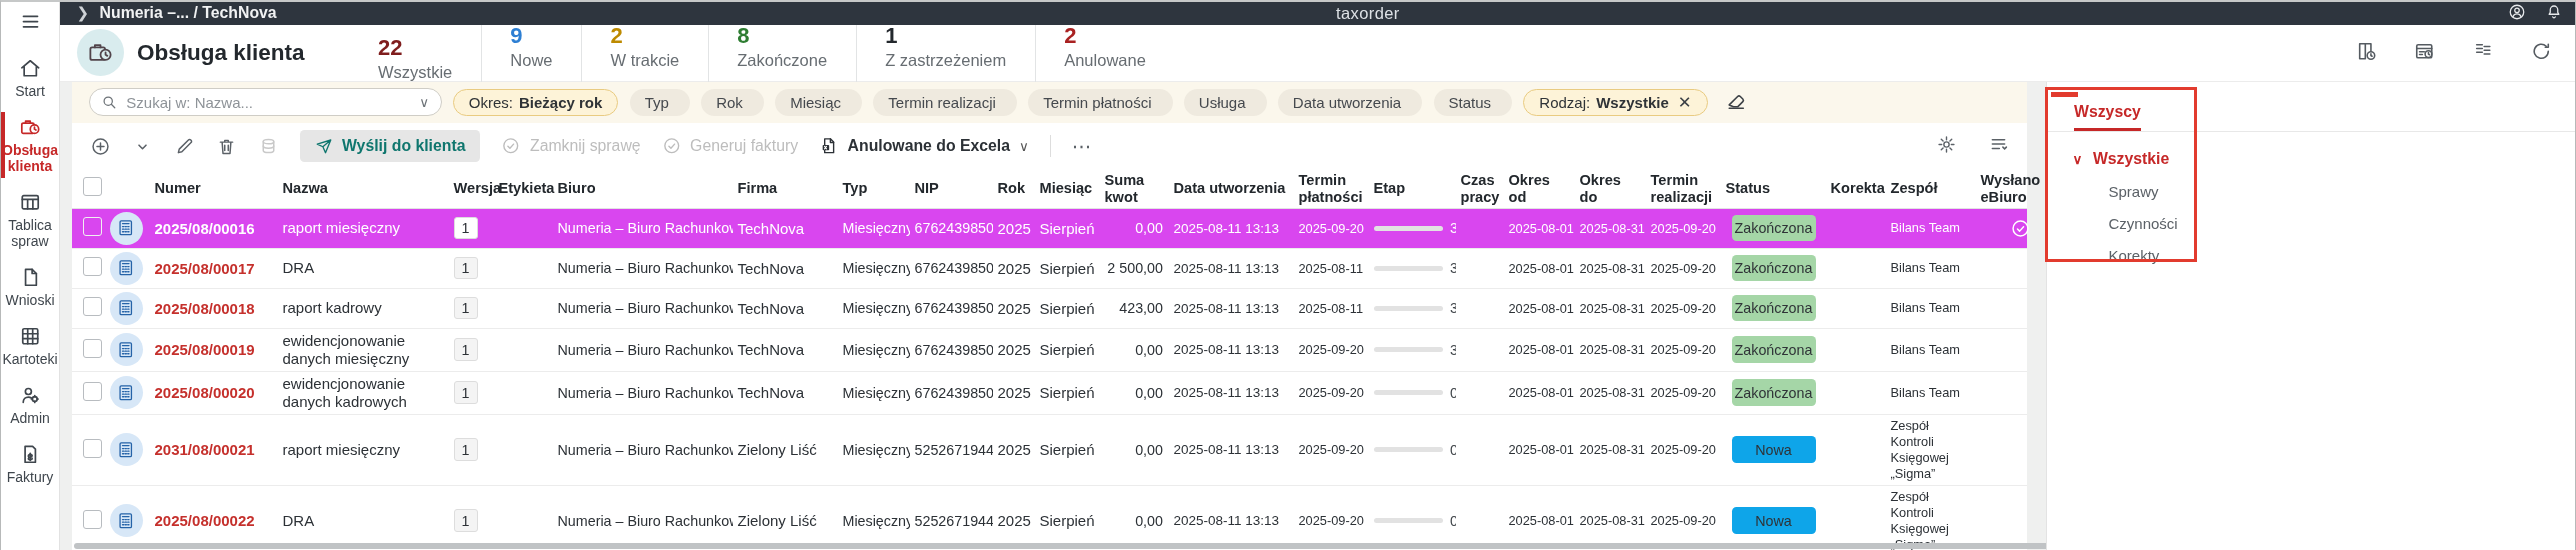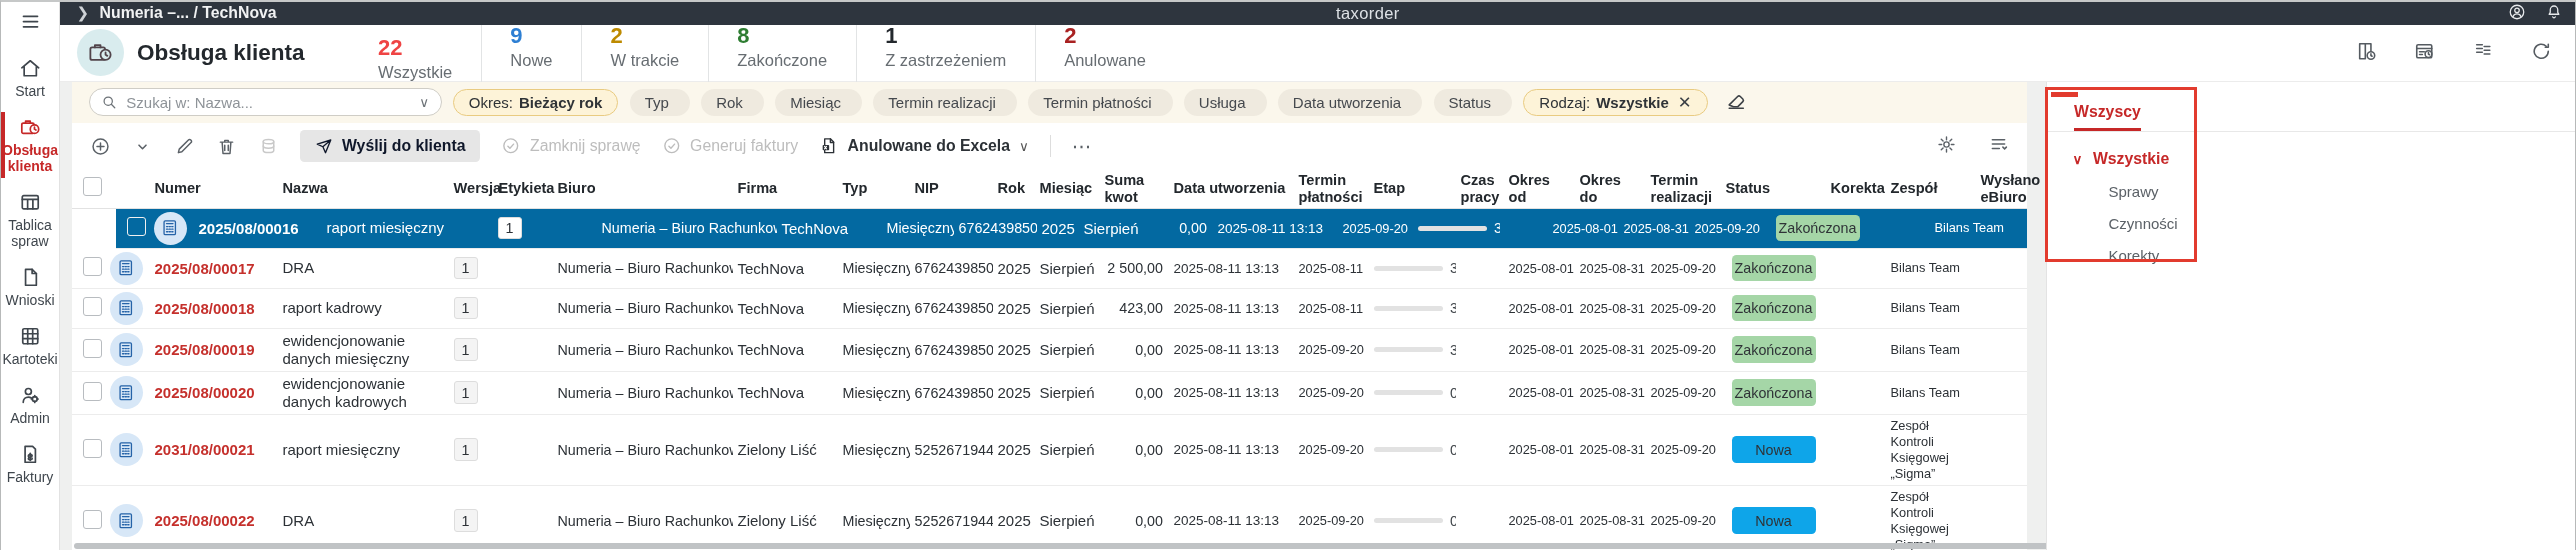--- a/index.html
+++ b/index.html
@@ -53,37 +53,37 @@
   .chip b { font-weight:bold; }
   .chip .x { font-size:16.5px; color:#3c4146; margin-left:3px; }
   .eraser { color:#3c4146; margin-left:6px; }
   .eraser svg { width:22.5px; height:22.5px; }
 
   
   .toolbar { height:47px; display:flex; align-items:center; padding:0 18px; gap:21px; background:#fff; }
   .tbtn { color:#5b6167; display:flex; align-items:center; }
   .tbtn svg { width:21px; height:21px; }
   .tbtn.dis { color:#c9c9c9; }
-  .btn-send { background:#e6e6e6; border-radius:4.5px; height:31.5px; padding:0 15px; font-size:15.8px; font-weight:bold; color:#0f172a; display:flex; align-items:center; gap:9px; }
+  .btn-send { background:#e6e6e6; border-radius:4.5px; height:31.5px; padding:0 15px; font-size:15.8px; font-weight:bold; color:#0f766e; display:flex; align-items:center; gap:9px; }
   .btn-send svg { width:18px; height:18px; }
   .btn-ghost { display:flex; align-items:center; gap:9px; font-size:15.8px; color:#bdbdbd; }
   .btn-ghost svg { width:19.5px; height:19.5px; }
   .btn-export { display:flex; align-items:center; gap:9px; font-size:15.8px; font-weight:bold; color:#2c3136; }
   .btn-export svg { width:19.5px; height:19.5px; }
   .btn-export .dn { font-weight:normal; font-size:13.5px; color:#555; }
   .tdiv { width:0.8px; height:22.5px; background:#ddd; }
   .toolbar-right { margin-left:auto; display:flex; gap:31.5px; color:#5b6167; }
   .toolbar-right svg { width:21px; height:21px; }
 
   
   .tbl { --cols:33px 45px 128px 171px 45px 59px 180px 105px 72px 83px 42px 65px 69px 125px 75px 87px 48px 71px 71px 75px 105px 60px 90px 89px; }
   .thead { display:grid; grid-template-columns:var(--cols); align-items:center; min-height:28.5px; border-bottom:0.8px solid #e2e2e2; font-weight:bold; font-size:14.6px; color:#23282d; }
   .th { padding:2.3px 4.5px; line-height:1.15; }
   .t-row { display:grid; grid-template-columns:var(--cols); align-items:center; border-bottom:0.8px solid #ececec; font-size:15px; color:#2c3136; min-height:27px; background:#fff; }
-  .t-row.selected { background:#0369a1; color:#fff;margin-left:44px; }
+  .t-row.selected { background:#d946ef; color:#fff; }
   .td { padding:3px 4.5px; overflow:hidden; }
   .cb { width:19px; height:19px; border:1.5px solid #b8bcc0; border-radius:3px; background:#fff; display:inline-block; margin-left:6px; }
   .selected .cb { background:transparent; border-color:#f0f0f0; }
   .row-ic { width:33px; height:33px; border-radius:50%; background:#d7e7f7; display:flex; align-items:center; justify-content:center; color:#2563a8; }
   .row-ic svg { width:19.5px; height:19.5px; }
   .cell-num { font-weight:bold; color:#c5302c; white-space:nowrap; }
   .selected .cell-num { color:#fff; }
   .cell-name { line-height:1.2; }
   .ver { display:inline-block; min-width:24px; text-align:center; background:#f4f4f4; border:0.8px solid #ddd; border-radius:3px; padding:2.3px 4.5px; font-size:14.3px; color:#2c3136; }
   .selected .ver { background:#fff; }
@@ -211,21 +211,21 @@
       <div class="title-ic">
         <svg viewBox="0 0 24 24" fill="none" stroke="currentColor" stroke-width="1.6" stroke-linecap="round" stroke-linejoin="round">
             <rect x="3" y="7.5" width="13" height="11" rx="1.5"></rect>
             <path d="M7 7.5V5.5h5v2"></path>
             <circle cx="16.5" cy="14" r="4.5" fill="#d9ecee"></circle>
             <path d="M16.5 11.8V14l1.6 1"></path>
           </svg>
       </div>
       <div class="page-title">Obsługa klienta</div>
       <div class="stats">
-        <div class="stat"><b style="color: #ef4444; margin-top: 12px;">22</b><span>Wszystkie</span></div>
+        <div class="stat"><b style="color: #7f1d1d; margin-top: 12px;">22</b><span>Wszystkie</span></div>
         <div class="stat"><b style="color: rgb(45, 127, 211);">9</b><span>Nowe</span></div>
         <div class="stat"><b style="color: rgb(189, 138, 0);">2</b><span>W trakcie</span></div>
         <div class="stat"><b style="color: rgb(46, 125, 50);">8</b><span>Zakończone</span></div>
         <div class="stat"><b style="color: rgb(35, 40, 45);">1</b><span>Z zastrzeżeniem</span></div>
         <div class="stat"><b style="color: rgb(169, 34, 34);">2</b><span>Anulowane</span></div>
       </div>
       <div class="header-icons">
         <span><svg viewBox="0 0 24 24" fill="none" stroke="currentColor" stroke-width="1.7" stroke-linecap="round" stroke-linejoin="round">
               <path d="M5 4h6v16H5zM11 4h6v9"></path>
               <circle cx="17" cy="16.5" r="4" fill="#fff"></circle>

